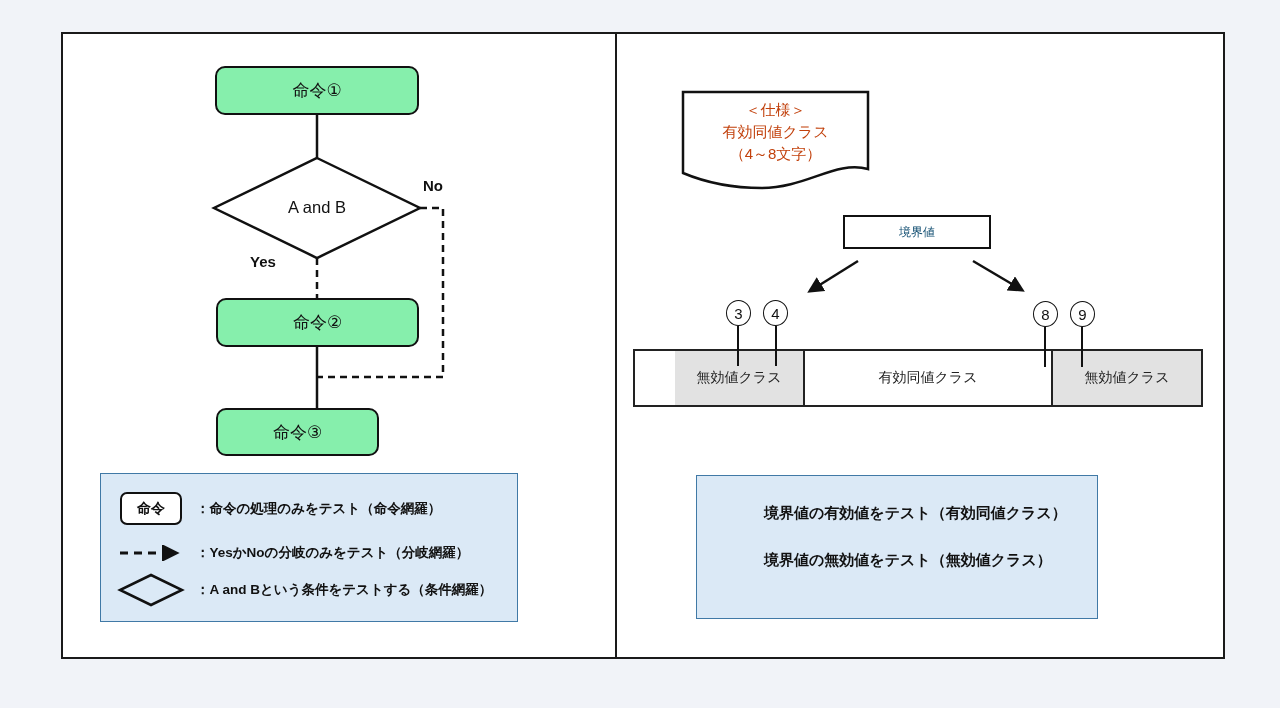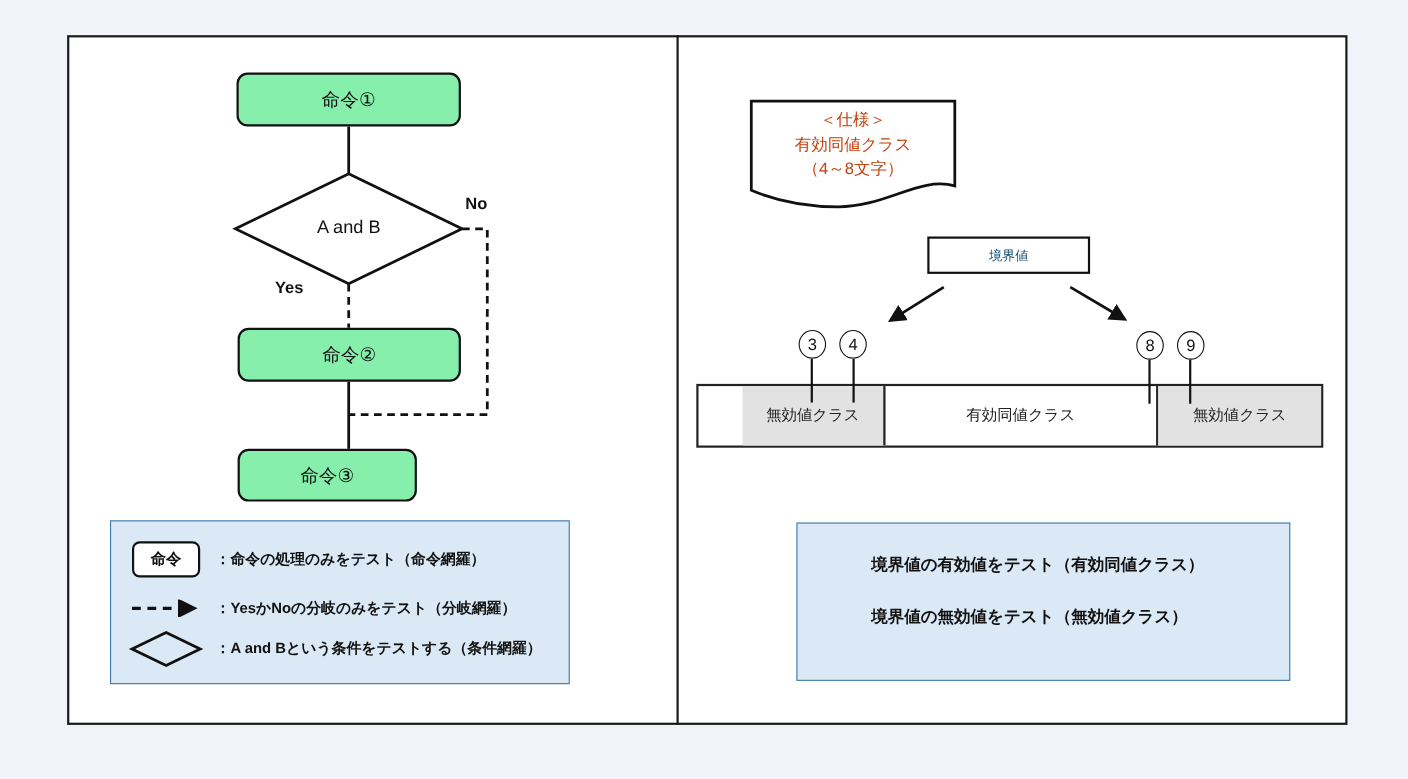--- a/index.html
+++ b/index.html
@@ -220,18 +220,18 @@
   <div class="marker-circle" style="left:763px;top:300px;">
     <span>4</span>
   </div>
   <div class="marker-circle" style="left:1033px;top:301px;">
     <span>8</span>
   </div>
   <div class="marker-circle" style="left:1070px;top:301px;">
     <span>9</span>
   </div>
 
-  <div class="legend-box" style="left:724px;top:475px;width:449px;height:144px;">
+  <div class="legend-box" style="left:696px;top:475px;width:402px;height:144px;">
     <div class="rlegend-line" style="top:28px;">境界値の有効値をテスト（有効同値クラス）</div>
     <div class="rlegend-line" style="top:75px;">境界値の無効値をテスト（無効値クラス）</div>
   </div>
 
 </div>
 
 </body></html>

